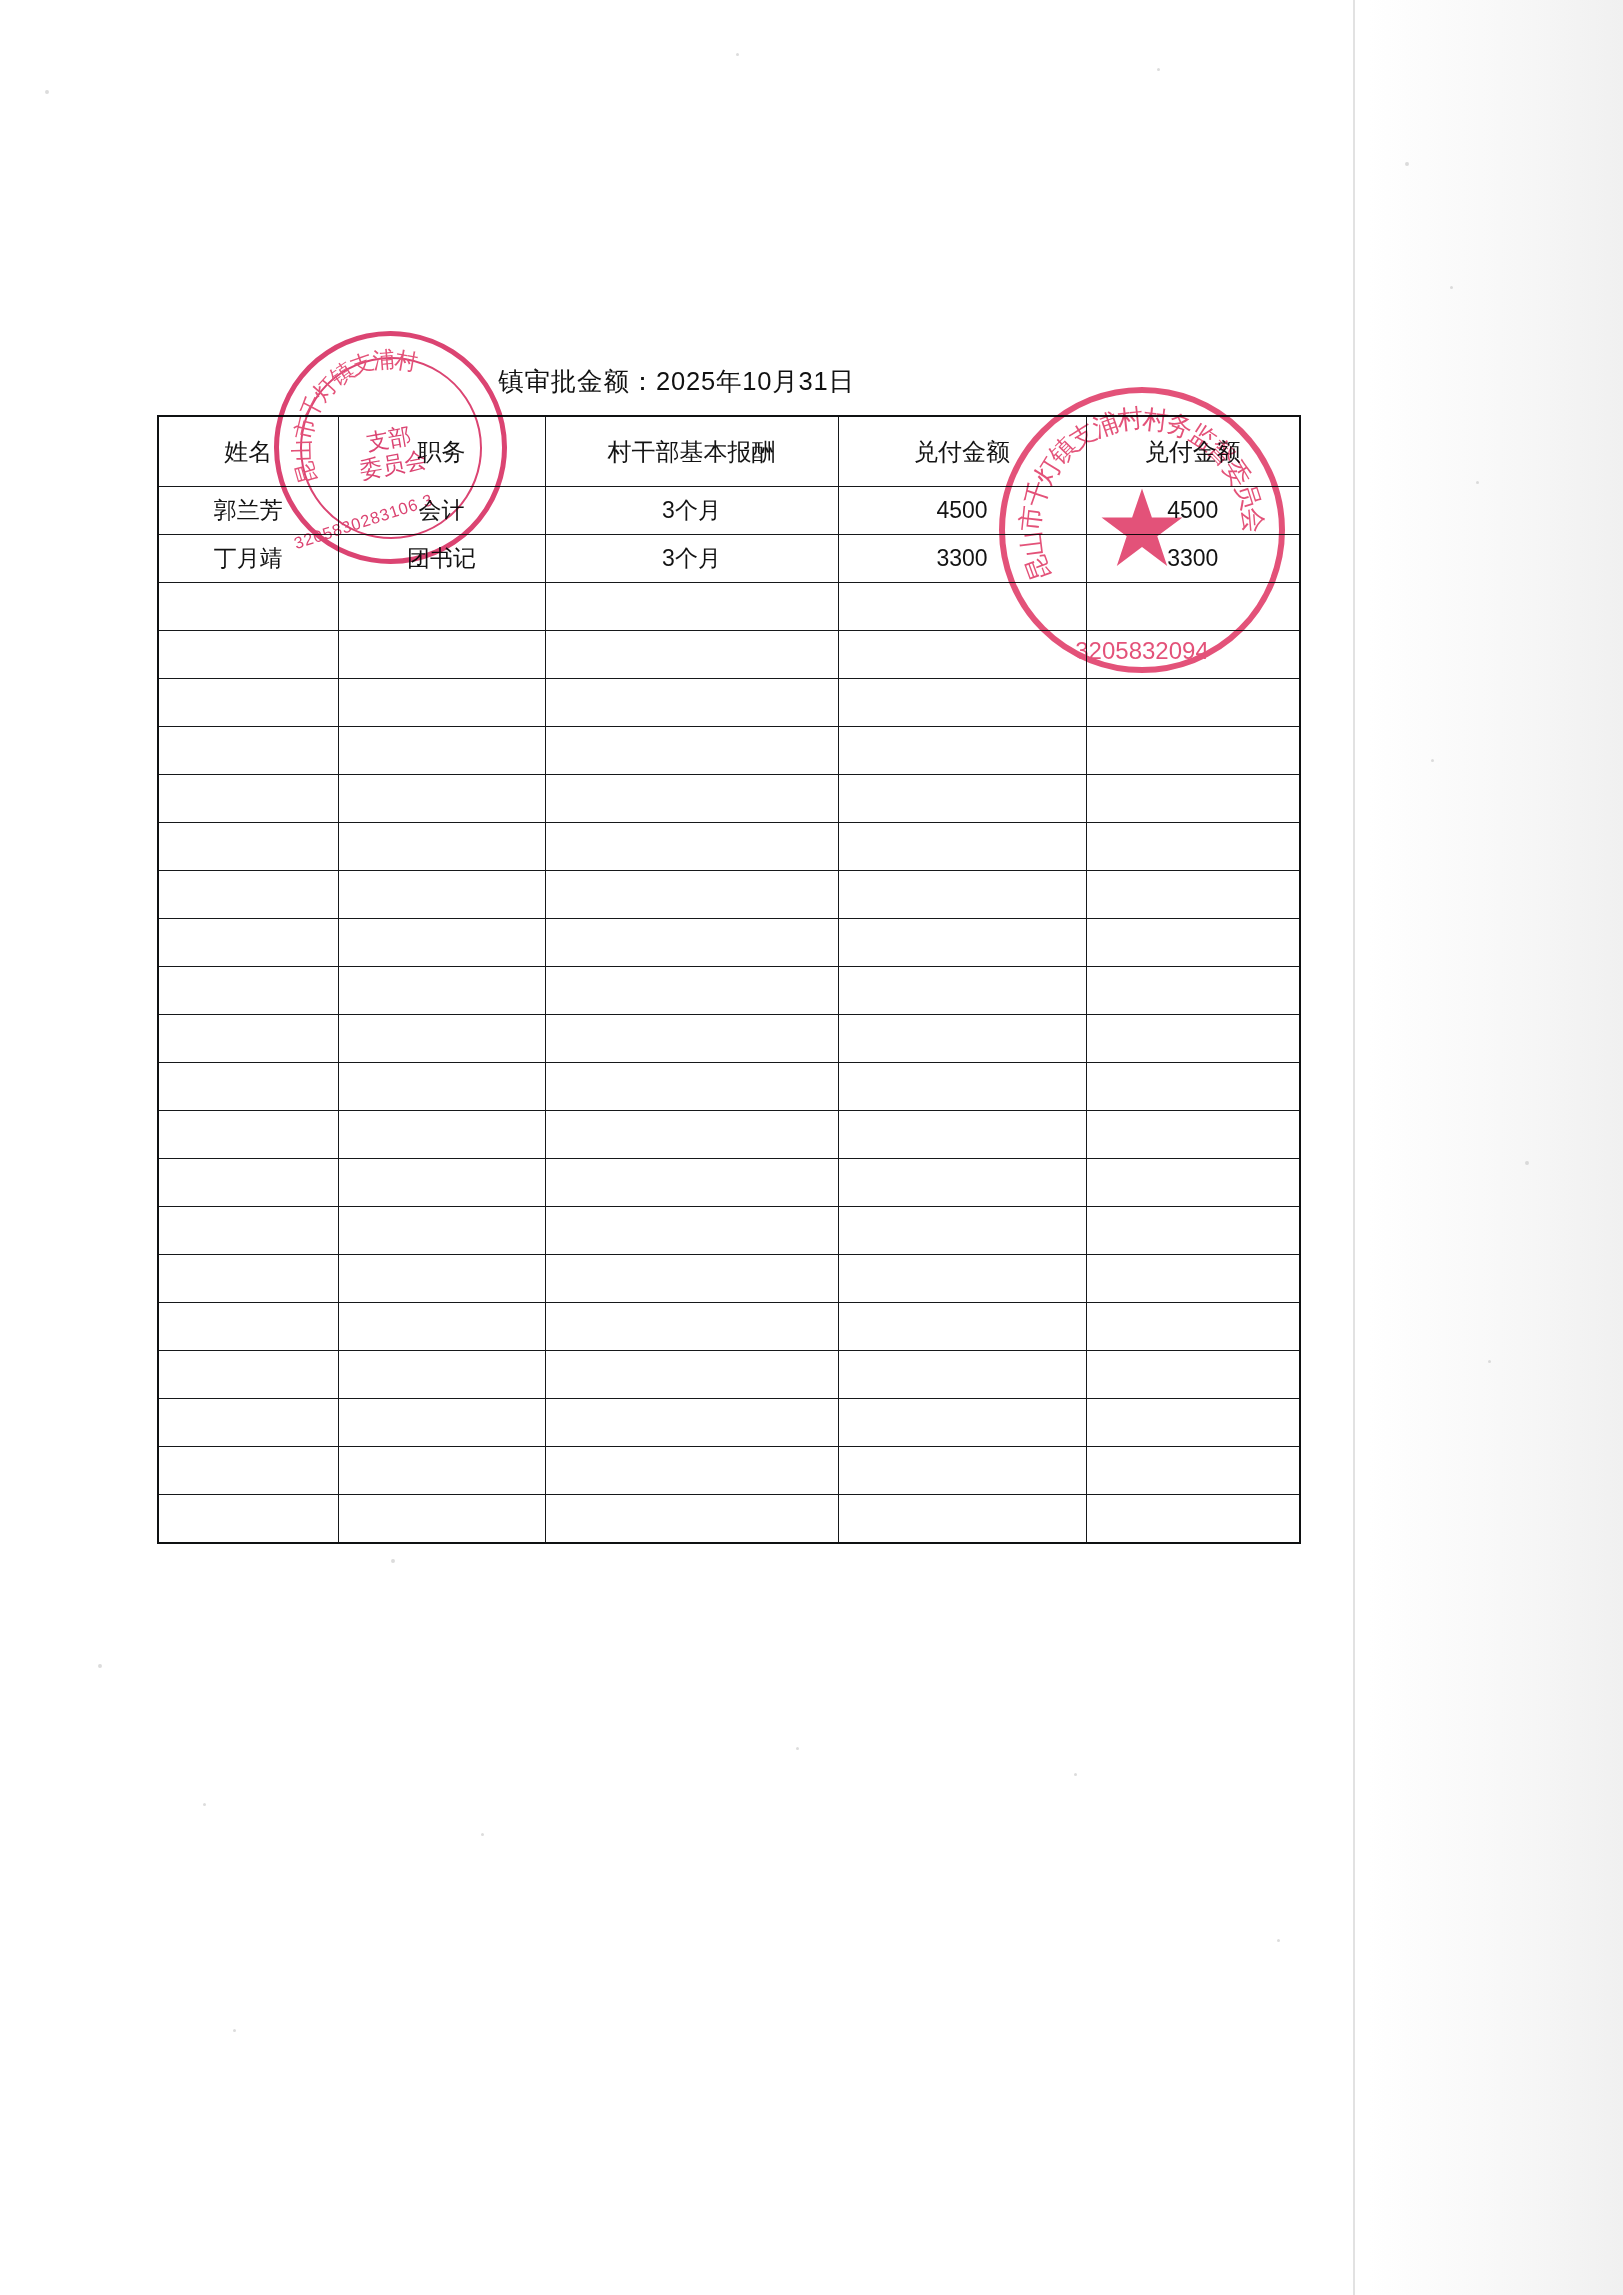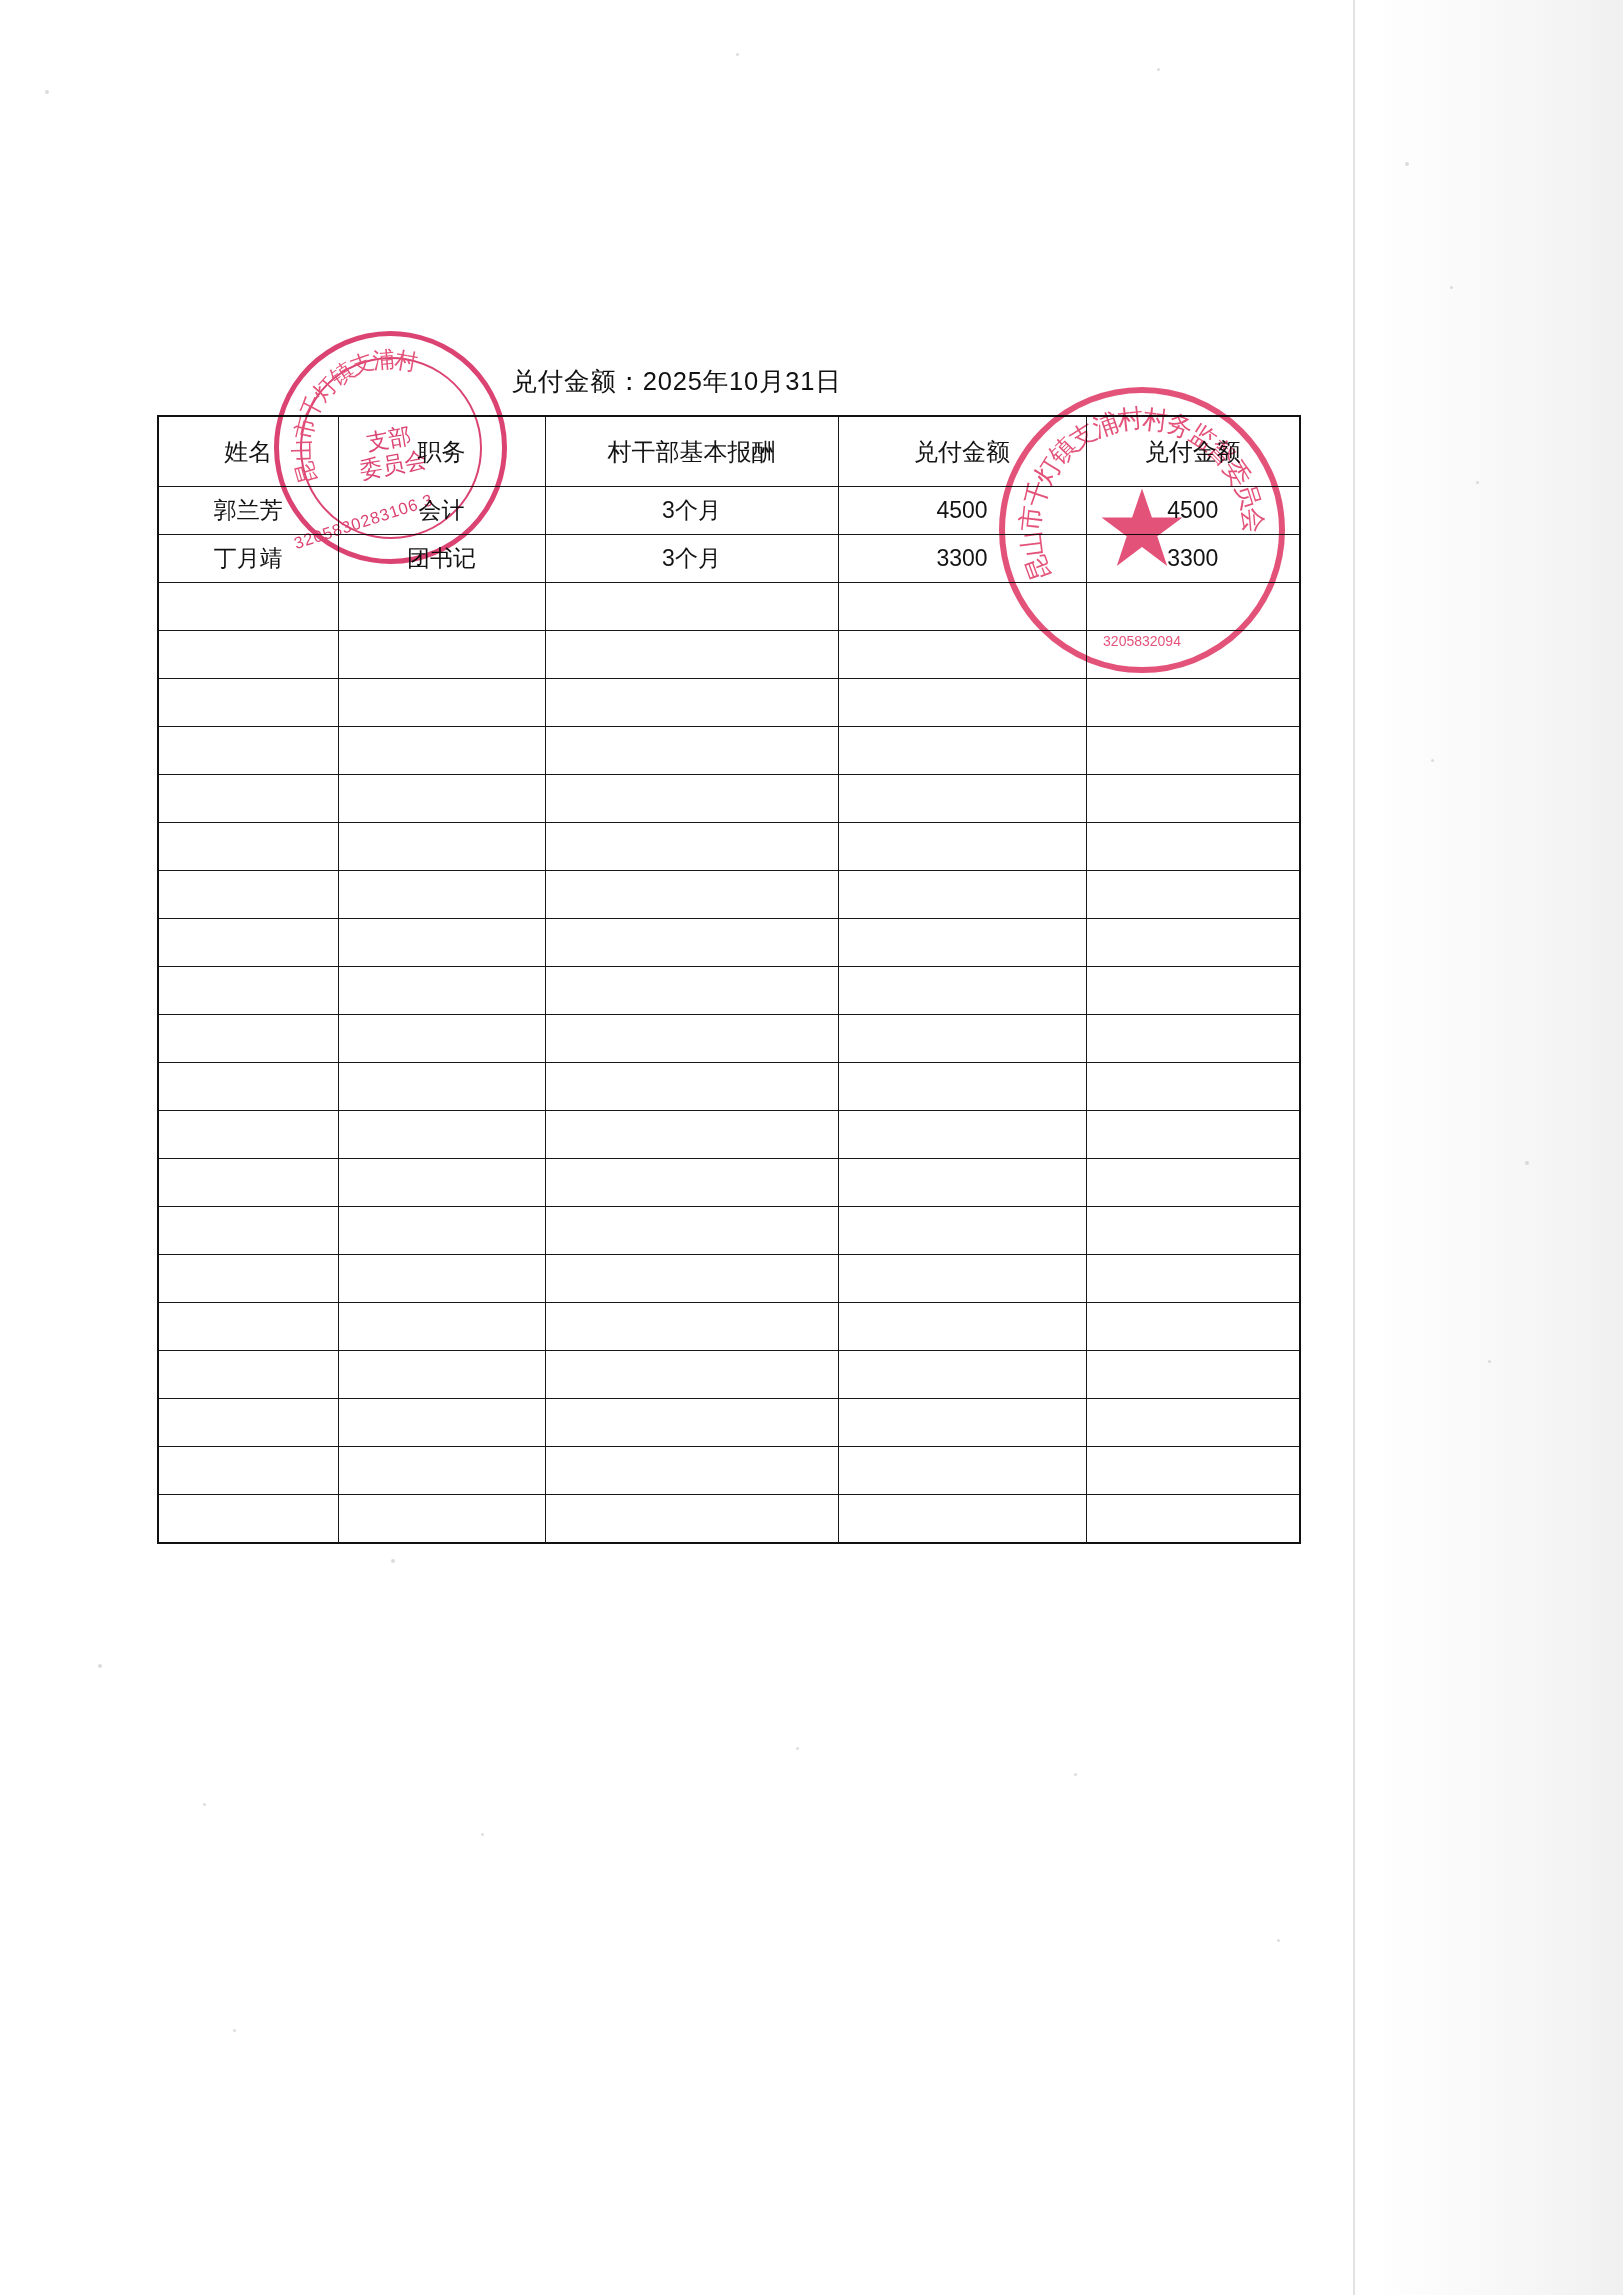--- a/index.html
+++ b/index.html
@@ -194,24 +194,24 @@
     position: absolute;
     left: 50%;
     top: 50%;
     transform: translate(-50%,-50%);
     width: 90px;
     height: 90px;
   }
   .stamp-right .bottom-txt {
     position: absolute;
     left: 50%;
-    bottom: 24px;
+    bottom: 8px;
     transform: translateX(-50%);
     color: #e03a66;
-    font-size: 14px;
+    font-size: 24px;
     white-space: nowrap;
   }
   .curved-char {
     position: absolute;
     left: 50%;
     top: 50%;
     color: #e03a66;
     font-size: 22.5px;
     font-family: "DejaVu Serif", serif;
     transform-origin: 0 0;
@@ -241,21 +241,21 @@
   <div class="speck" style="left:391px;top:1559px;width:3.8px;height:3.8px;"></div>
   <div class="speck" style="left:98px;top:1664px;width:3.8px;height:3.8px;"></div>
   <div class="speck" style="left:796px;top:1747px;width:3px;height:3px;"></div>
   <div class="speck" style="left:1074px;top:1773px;width:3px;height:3px;"></div>
   <div class="speck" style="left:203px;top:1803px;width:3px;height:3px;"></div>
   <div class="speck" style="left:481px;top:1833px;width:3px;height:3px;"></div>
   <div class="speck" style="left:1277px;top:1939px;width:3px;height:3px;"></div>
   <div class="speck" style="left:233px;top:2029px;width:3px;height:3px;"></div>
 
 
-  <div class="doc-subtitle">兑付金额：2025年10月31日</div>
+  <div class="doc-subtitle">镇审批金额：2025年10月31日</div>
 
   <div class="tbl-wrap">
     <table class="main">
       <colgroup>
         <col class="c-name">
         <col class="c-post">
         <col class="c-term">
         <col class="c-appr">
         <col class="c-paid">
       </colgroup>

